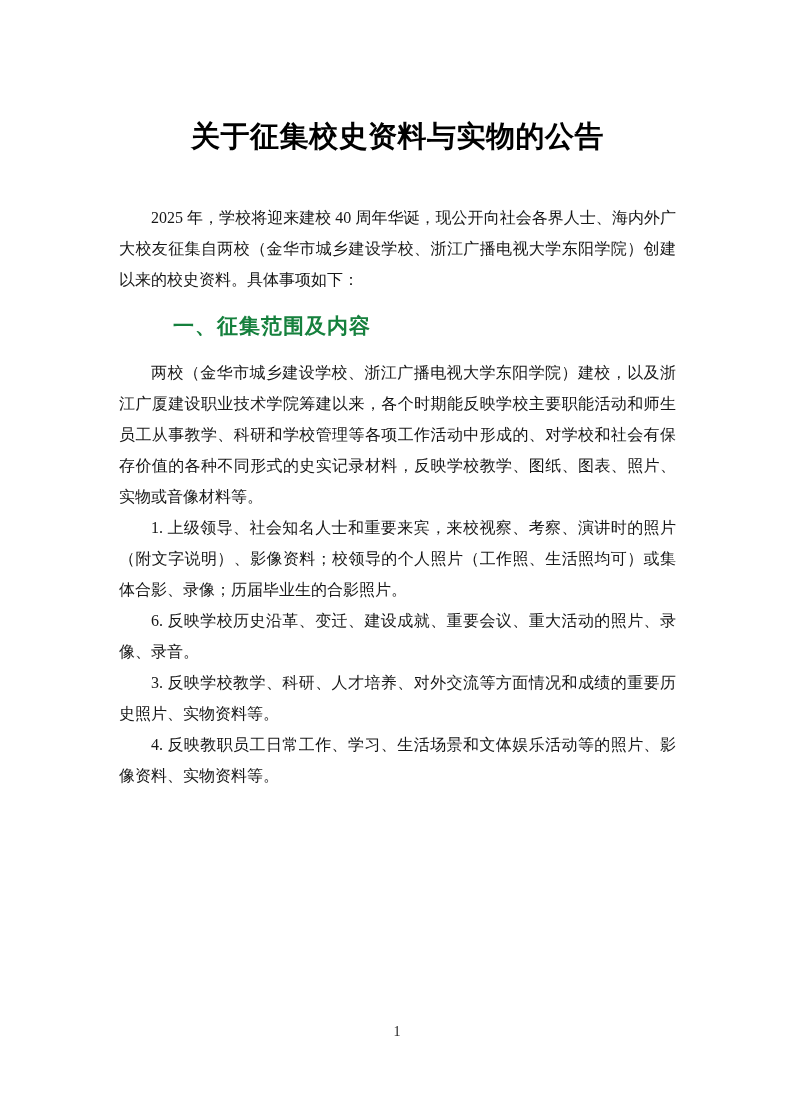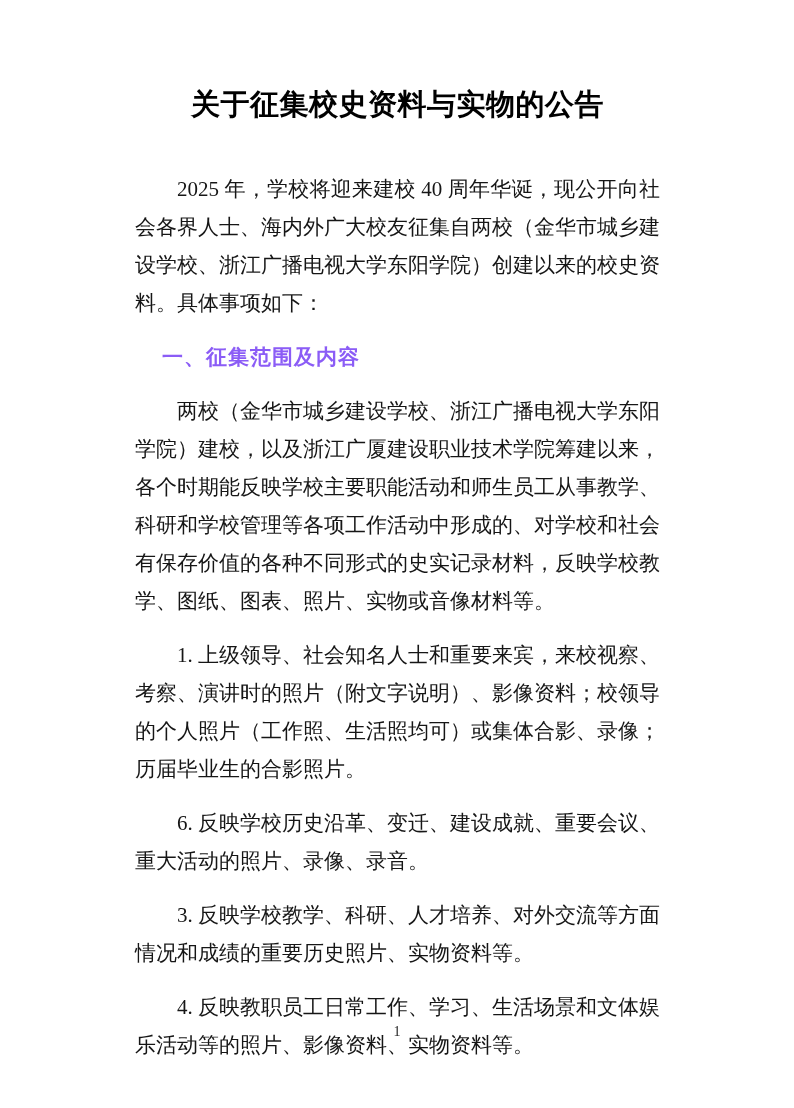--- a/index.html
+++ b/index.html
@@ -6,51 +6,51 @@
     margin: 0;
     padding: 0;
     background: #ffffff;
   }
   .page {
     position: relative;
     width: 794px;
     height: 1108px;
     background: #ffffff;
     box-sizing: border-box;
-    padding: 84px 118px 0 119px;
+    padding: 116px 118px 0 119px;
     font-family: "Liberation Serif", "DejaVu Serif", serif;
     color: #161616;
     overflow: hidden;
   }
   .doc-title {
     font-size: 29px;
     line-height: 40px;
     font-weight: 700;
     text-align: center;
     margin: 0 0 46px 0;
     color: #000000;
     letter-spacing: 0.5px;
     font-family: "Liberation Serif", "DejaVu Serif", serif;
   }
   .para {
-    font-size: 21px;
-    line-height: 38px;
-    margin: 16px;
+    font-size: 16px;
+    line-height: 31px;
+    margin: 0;
     text-align: justify;
     text-indent: 2em;
     word-break: break-all;
   }
   .section-heading {
     font-size: 21px;
     line-height: 38px;
-    margin: 1px;
+    margin: 12px;
     font-weight: 700;
     text-indent: 2em;
     letter-spacing: 1px;
-    color: #8b5cf6;
+    color: #15803d;
     font-family: "Liberation Sans", "DejaVu Sans", sans-serif;
   }
   .page-footer {
     position: absolute;
     left: 0;
     right: 0;
     top: 1022px;
     text-align: center;
     font-size: 14px;
     line-height: 20px;

